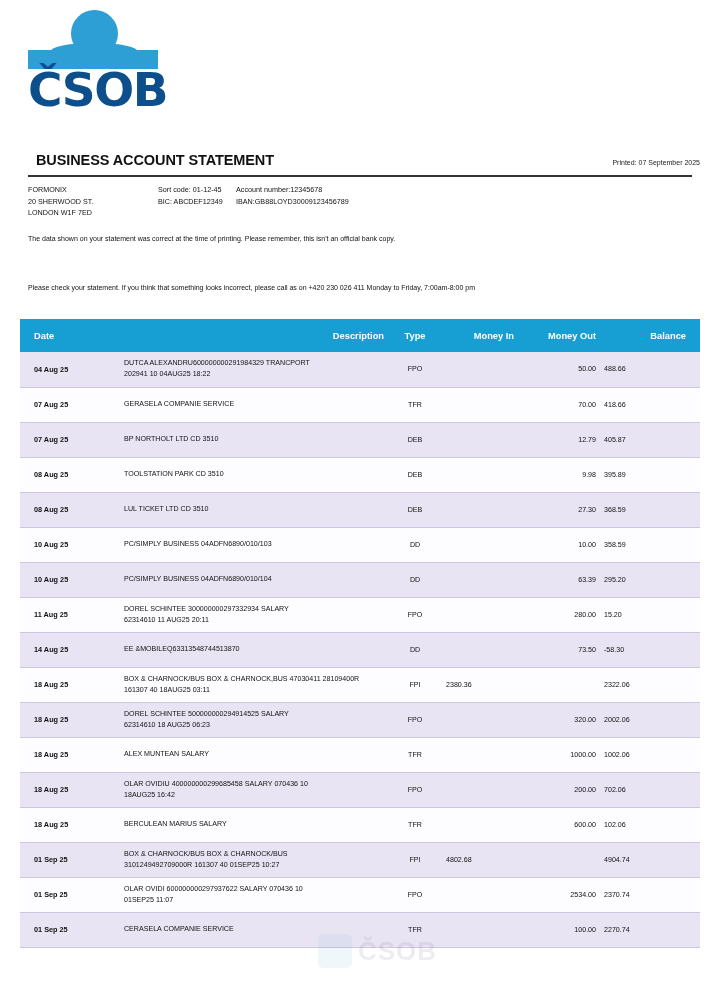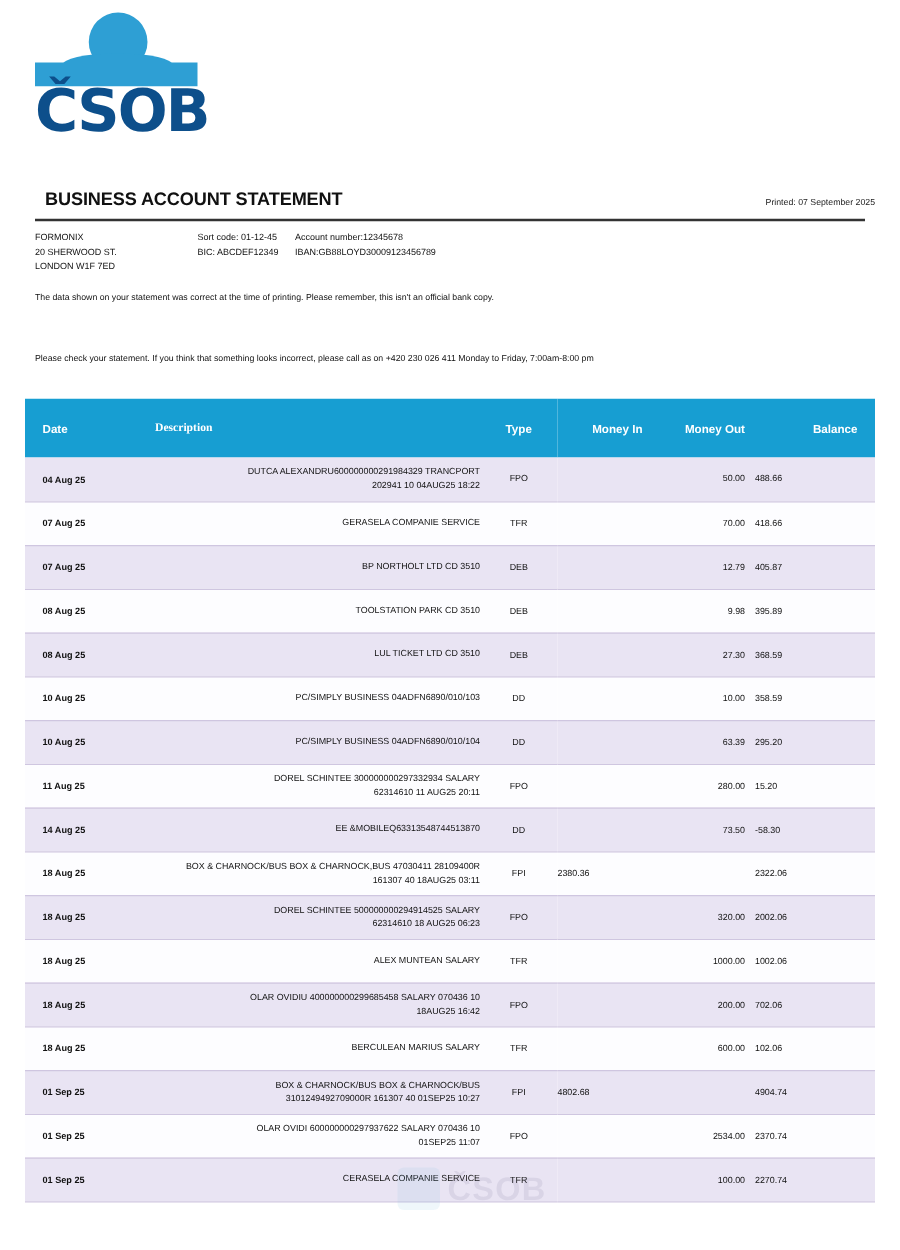--- a/index.html
+++ b/index.html
@@ -57,40 +57,40 @@
 
   .note1 { position:absolute; left:28px; top:235px; width:664px; font-size:7px; color:#111; }
   .note2 { position:absolute; left:28px; top:284px; width:664px; font-size:7px; color:#111; }
 
   
   .table { position:absolute; left:20px; top:319px; width:680px; }
   table { width:100%; border-collapse:collapse; table-layout:fixed; }
   thead th {
     background:#179ed2; color:#ffffff;
     font-size:9.3px; font-weight:bold;
-    height:47px; vertical-align:middle;
+    height:33px; vertical-align:middle;
     padding:0 0 0 0;
   }
   th.c-date { width:92px; text-align:left; padding-left:14px; }
-  th.c-desc { width:272px; text-align:left; padding-left:12px;font-family:Liberation Serif, serif; }
+  th.c-desc { width:272px; text-align:right; padding-left:12px; }
   th.c-type { width:62px; text-align:center; }
   th.c-in   { width:74px; text-align:right; padding-right:6px; }
   th.c-out  { width:84px; text-align:right; padding-right:8px; }
   th.c-bal  { width:96px; text-align:right; padding-right:14px; }
 
   tbody td {
     font-size:7.1px; color:#111;
     border-bottom:1px solid #cfc6e0;
     vertical-align:middle;
     height:35px;
   }
   tbody tr.alt td { background:#e9e4f3; }
   tbody tr.reg td { background:#fdfdff; }
   td.c-date { font-weight:bold; font-size:7.3px; padding-left:14px; }
-  td.c-desc { padding-left:12px; line-height:1.55;text-align:right; }
+  td.c-desc { padding-left:12px; line-height:1.55; }
   td.c-type { text-align:center; }
   td.c-in   { text-align:left; padding-right:6px; }
   td.c-out  { text-align:right; padding-right:8px; }
   td.c-bal  { text-align:left; padding-right:14px; }
   .desc-l2 { display:block; }
 
   
   .watermark {
     position:absolute; left:318px; top:928px;
     width:330px; height:46px;

